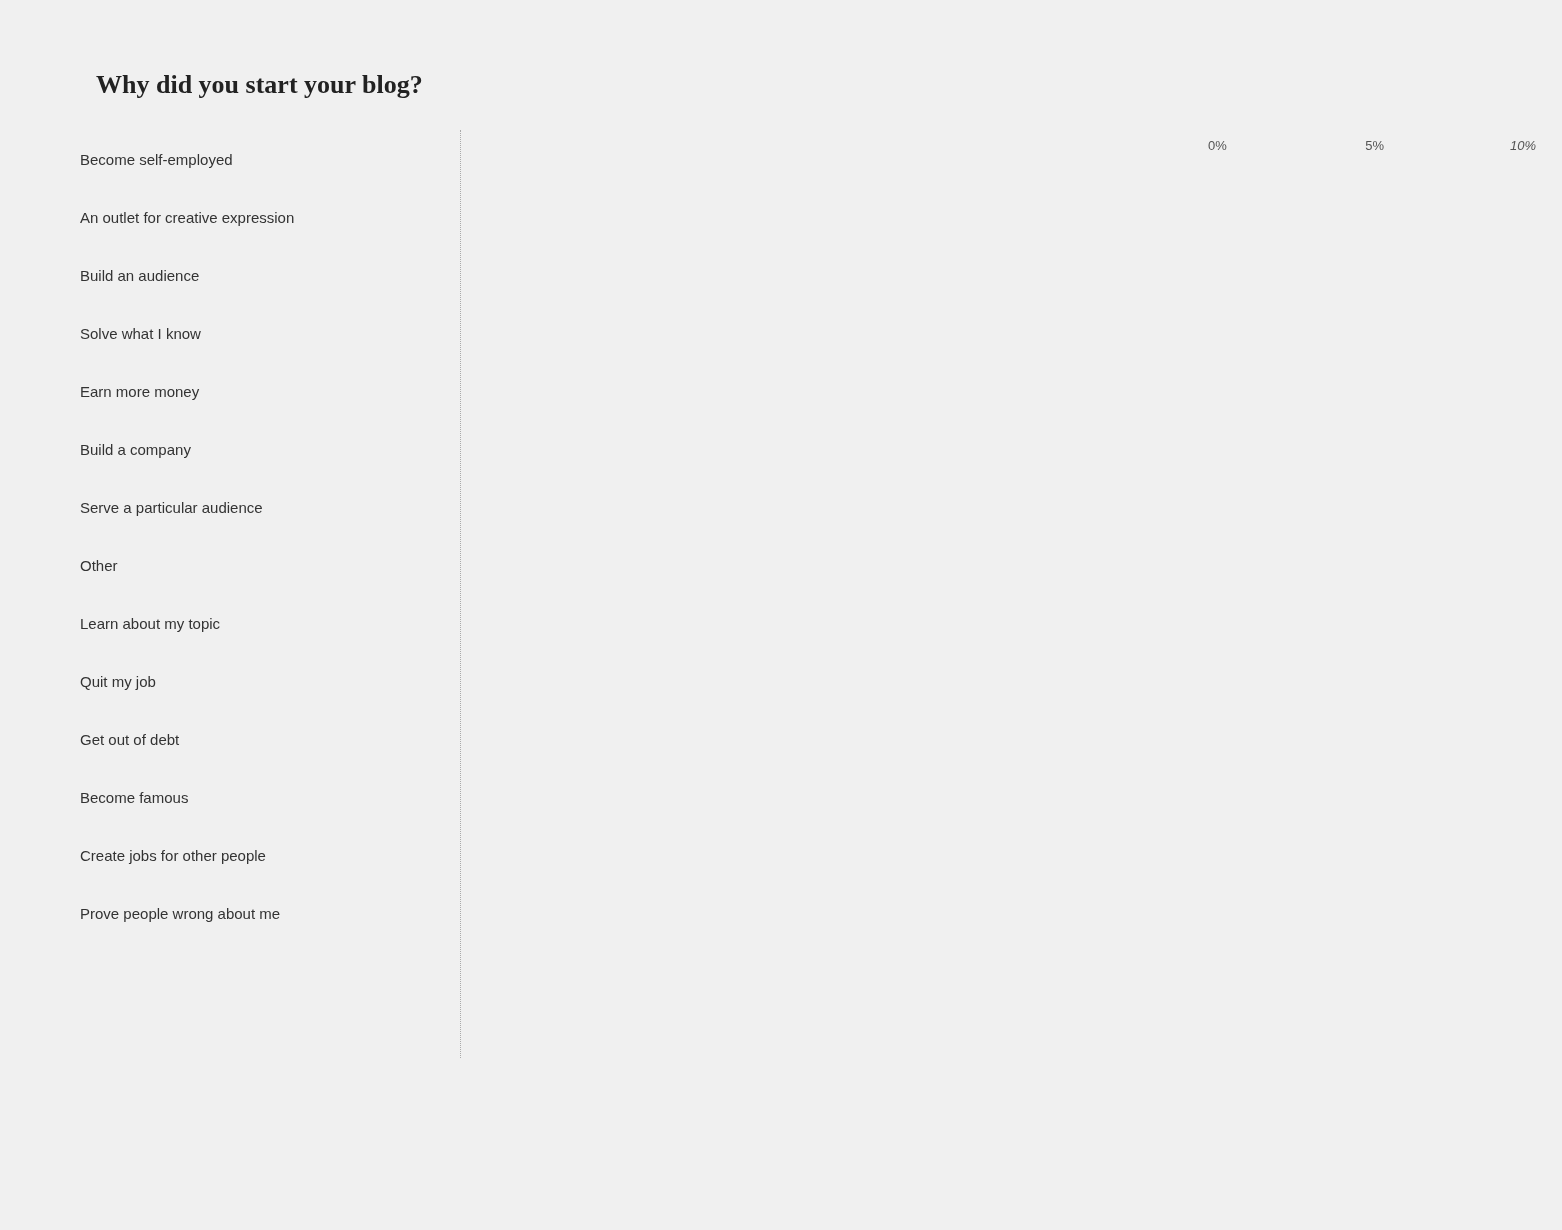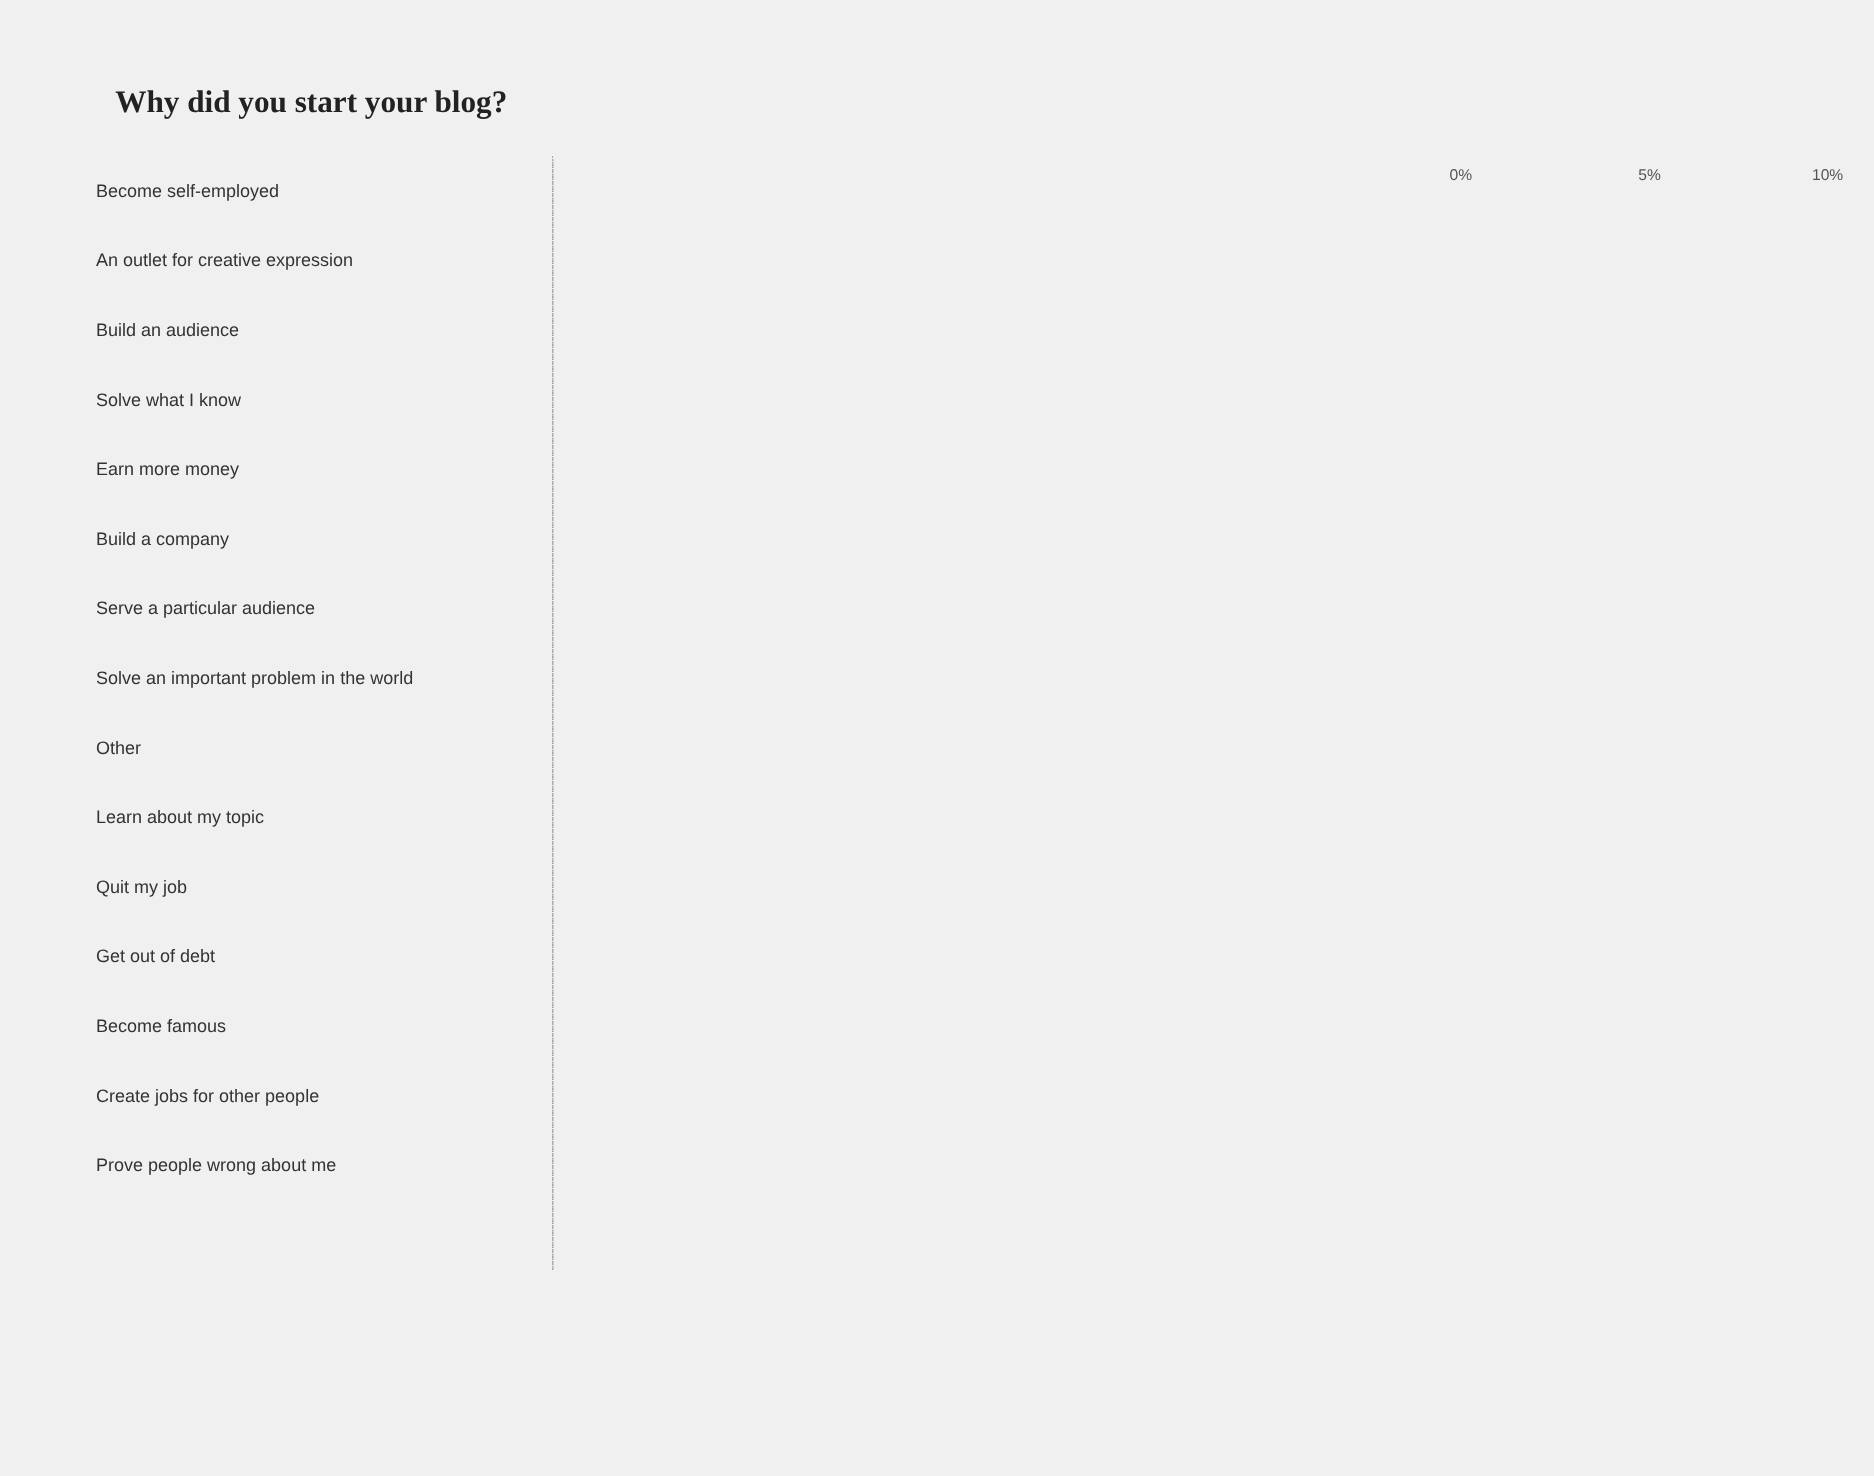--- a/index.html
+++ b/index.html
@@ -131,21 +131,20 @@
   <div class="chart-area">
     <div class="plot-area">
       <div class="y-labels" id="y-labels-container">
       <div class="y-label">Become self-employed</div>
           <div class="y-label">An outlet for creative expression</div>
           <div class="y-label">Build an audience</div>
           <div class="y-label">Solve what I know</div>
           <div class="y-label">Earn more money</div>
           <div class="y-label">Build a company</div>
           <div class="y-label">Serve a particular audience</div>
-          <div class="y-label">Solve an important problem in the world</div>
           <div class="y-label">Other</div>
           <div class="y-label">Learn about my topic</div>
           <div class="y-label">Quit my job</div>
           <div class="y-label">Get out of debt</div>
           <div class="y-label">Become famous</div>
           <div class="y-label">Create jobs for other people</div>
           <div class="y-label">Prove people wrong about me</div>
         </div>
       <div class="bars-section" id="bars-section">
         <div class="grid-container" id="grid-container">
@@ -207,19 +206,19 @@
             </div>
           </div>
       </div>
     </div>
 
     <div style="margin-left: 380px; height: 1px; background: #999; margin-top: 2px;"></div>
 
     <div class="x-labels" id="x-labels-container" style="margin-top: 8px;">
     <span class="x-label" style="width: 0px; text-align: left; min-width: 24px; margin-left: -12px;">0%</span>
         <span class="x-label" style="width: 152px; text-align: right; display: inline-block;">5%</span>
-        <span class="x-label" style="width: 152px; text-align: right; display: inline-block;">10%</span>
+        <span class="x-label" style="width: 152px; text-align: right; display: inline-block; font-style: italic;">10%</span>
         <span class="x-label" style="width: 152px; text-align: right; display: inline-block;">34%</span>
         <span class="x-label" style="width: 152px; text-align: right; display: inline-block;">20%</span>
         <span class="x-label" style="width: 152px; text-align: right; display: inline-block;">25%</span>
       </div>
   </div>
 </div>
 
 </body></html>

